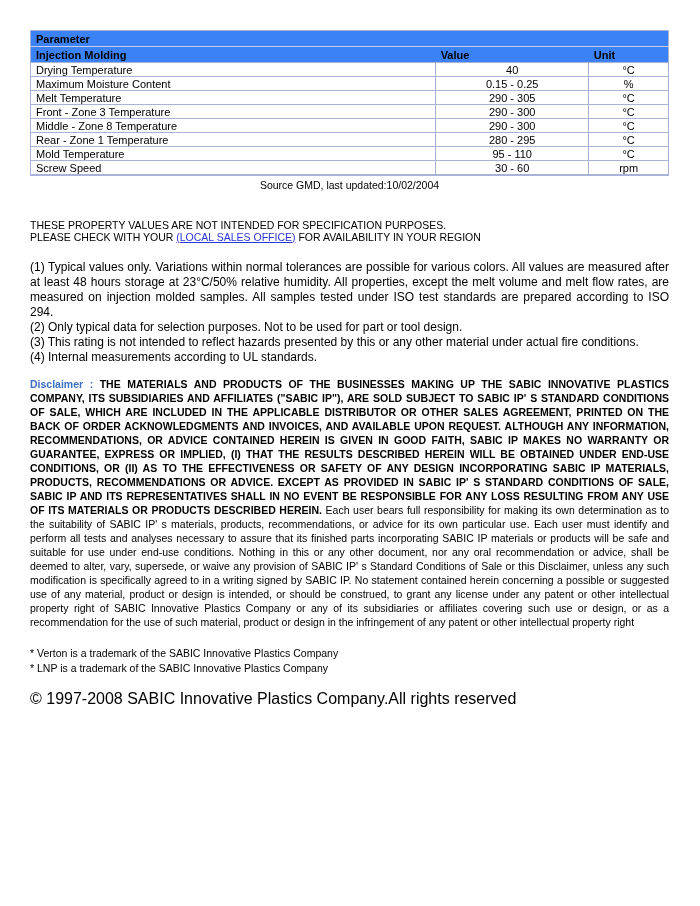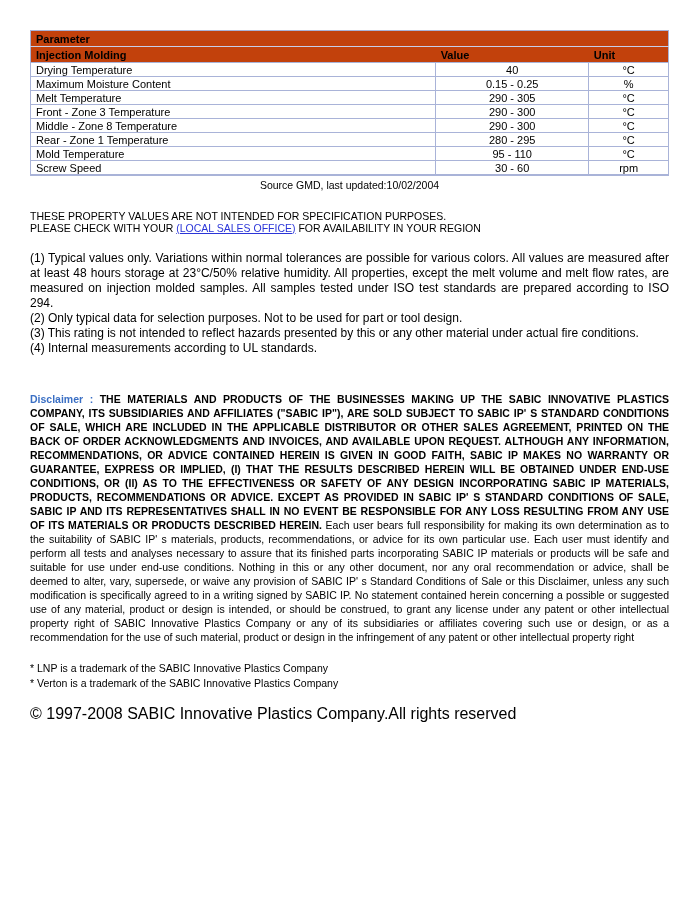--- a/index.html
+++ b/index.html
@@ -18,43 +18,43 @@
     width:100%;
     border-collapse:collapse;
     table-layout:fixed;
     font-size:11px;
     border:1px solid #a9b3d8;
   }
   table.param-table col.c1{width:63.5%}
   table.param-table col.c2{width:24%}
   table.param-table col.c3{width:12.5%}
   table.param-table th{
-    background:#c2410c;
+    background:#3b82f6;
     font-weight:bold;
     text-align:left;
     padding:1px 5px;
     height:13px;
     font-size:11px;
   }
   tr.group-row th{border-bottom:1px solid #c7cde9;}
   th.center, td.center{text-align:center;}
   table.param-table td{
     border:1px solid #a9b3d8;
     padding:0 5px;
     height:13px;
     background:#ffffff;
   }
   table.param-table tbody tr:last-child td{border-bottom:2px solid #a9b3d8;}
   
   .source-note{font-size:10.5px;text-align:center;margin-top:3px;}
-  .spec-statement{font-size:10.5px;margin-top:19px;}
+  .spec-statement{font-size:10.5px;margin-top:28px;}
   .region-statement{font-size:10.5px;}
   .sales-link{color:#2b35d8;text-decoration:underline;cursor:pointer;}
   .footnotes{margin-top:17px;font-size:12px;line-height:15px;text-align:justify;}
-  .disclaimer{margin-top:36px;font-size:10.5px;line-height:14px;text-align:justify;}
+  .disclaimer{margin-top:12px;font-size:10.5px;line-height:14px;text-align:justify;}
   .disc-label{color:#3a6fc4;font-weight:bold;}
   .disc-bold{font-weight:bold;}
   .trademarks{margin-top:17px;font-size:10.5px;line-height:15px;}
   .copyright{margin-top:14px;font-size:16px;}
 </style>
 </head>
 <body>
 
 <div class="page">
 
@@ -131,19 +131,19 @@
     <div>(2) Only typical data for selection purposes. Not to be used for part or tool design.</div>
     <div>(3) This rating is not intended to reflect hazards presented by this or any other material under actual fire conditions.</div>
     <div>(4) Internal measurements according to UL standards.</div>
   </div>
 
   <div class="disclaimer">
     <span class="disc-label">Disclaimer : </span><span class="disc-bold">THE MATERIALS AND PRODUCTS OF THE BUSINESSES MAKING UP THE SABIC INNOVATIVE PLASTICS COMPANY, ITS SUBSIDIARIES AND AFFILIATES ("SABIC IP"), ARE SOLD SUBJECT TO SABIC IP' S STANDARD CONDITIONS OF SALE, WHICH ARE INCLUDED IN THE APPLICABLE DISTRIBUTOR OR OTHER SALES AGREEMENT, PRINTED ON THE BACK OF ORDER ACKNOWLEDGMENTS AND INVOICES, AND AVAILABLE UPON REQUEST. ALTHOUGH ANY INFORMATION, RECOMMENDATIONS, OR ADVICE CONTAINED HEREIN IS GIVEN IN GOOD FAITH, SABIC IP MAKES NO WARRANTY OR GUARANTEE, EXPRESS OR IMPLIED, (I) THAT THE RESULTS DESCRIBED HEREIN WILL BE OBTAINED UNDER END-USE CONDITIONS, OR (II) AS TO THE EFFECTIVENESS OR SAFETY OF ANY DESIGN INCORPORATING SABIC IP MATERIALS, PRODUCTS, RECOMMENDATIONS OR ADVICE. EXCEPT AS PROVIDED IN SABIC IP' S STANDARD CONDITIONS OF SALE, SABIC IP AND ITS REPRESENTATIVES SHALL IN NO EVENT BE RESPONSIBLE FOR ANY LOSS RESULTING FROM ANY USE OF ITS MATERIALS OR PRODUCTS DESCRIBED HEREIN.</span><span> Each user bears full responsibility for making its own determination as to the suitability of SABIC IP' s materials, products, recommendations, or advice for its own particular use. Each user must identify and perform all tests and analyses necessary to assure that its finished parts incorporating SABIC IP materials or products will be safe and suitable for use under end-use conditions. Nothing in this or any other document, nor any oral recommendation or advice, shall be deemed to alter, vary, supersede, or waive any provision of SABIC IP' s Standard Conditions of Sale or this Disclaimer, unless any such modification is specifically agreed to in a writing signed by SABIC IP. No statement contained herein concerning a possible or suggested use of any material, product or design is intended, or should be construed, to grant any license under any patent or other intellectual property right of SABIC Innovative Plastics Company or any of its subsidiaries or affiliates covering such use or design, or as a recommendation for the use of such material, product or design in the infringement of any patent or other intellectual property right</span>
   </div>
 
   <div class="trademarks">
+    <div>* Verton is a trademark of the SABIC Innovative Plastics Company</div>
     <div>* LNP is a trademark of the SABIC Innovative Plastics Company</div>
-    <div>* Verton is a trademark of the SABIC Innovative Plastics Company</div>
   </div>
 
   <div class="copyright">© 1997-2008 SABIC Innovative Plastics Company.All rights reserved</div>
 
 </div>
 
 </body></html>

